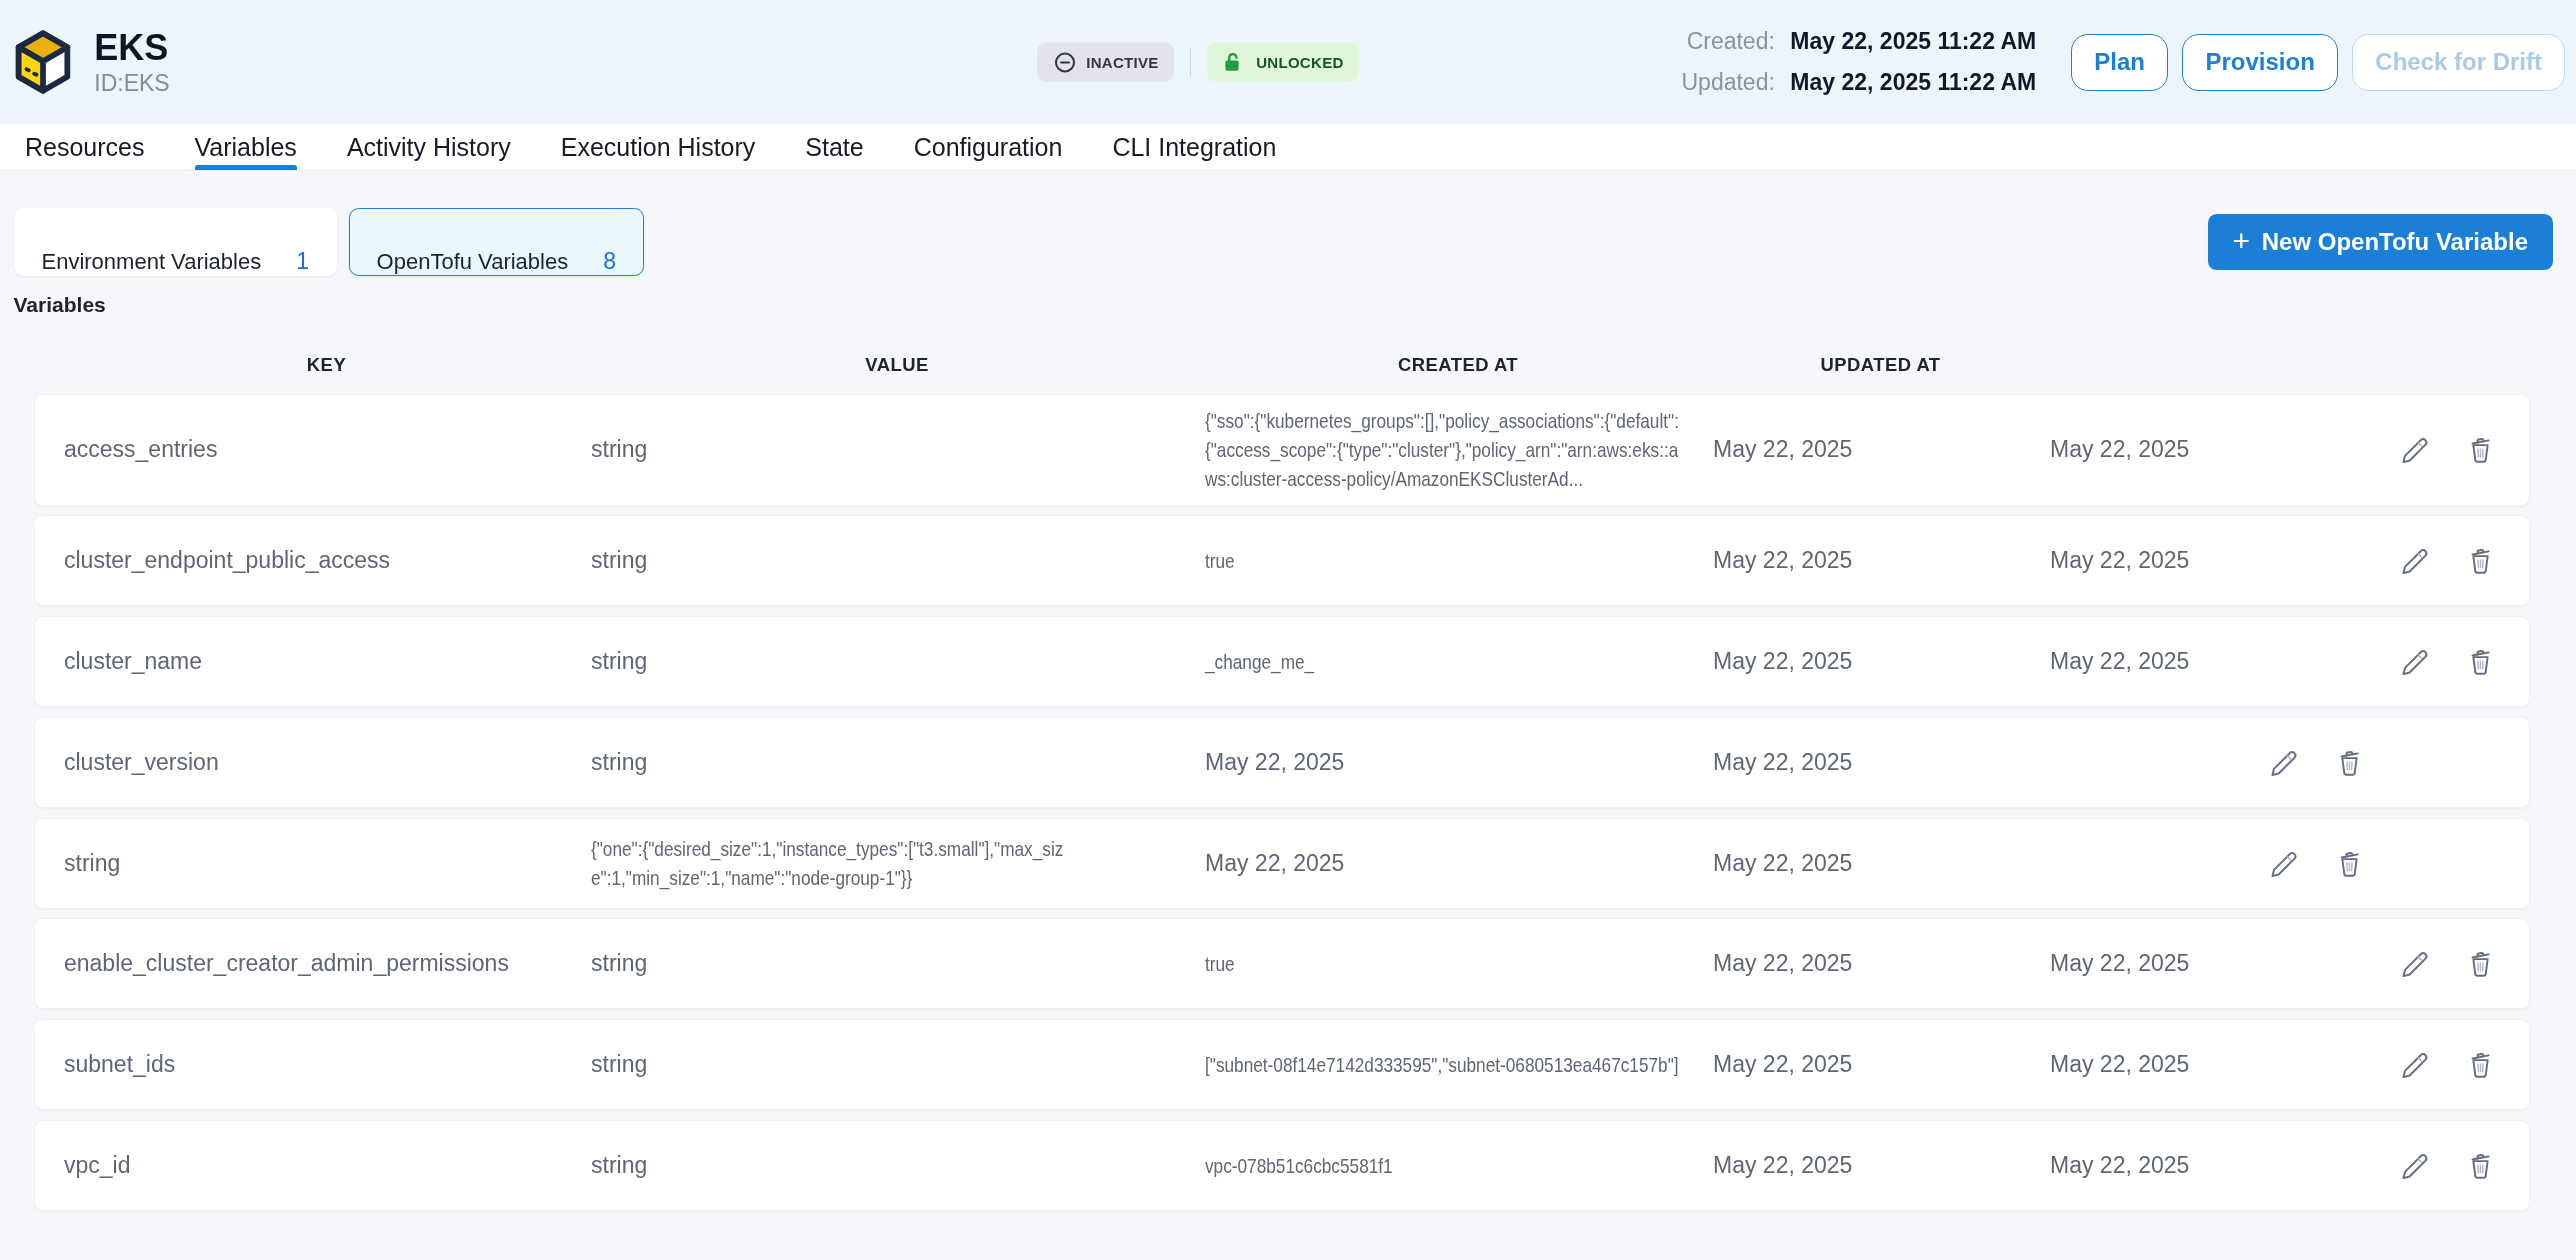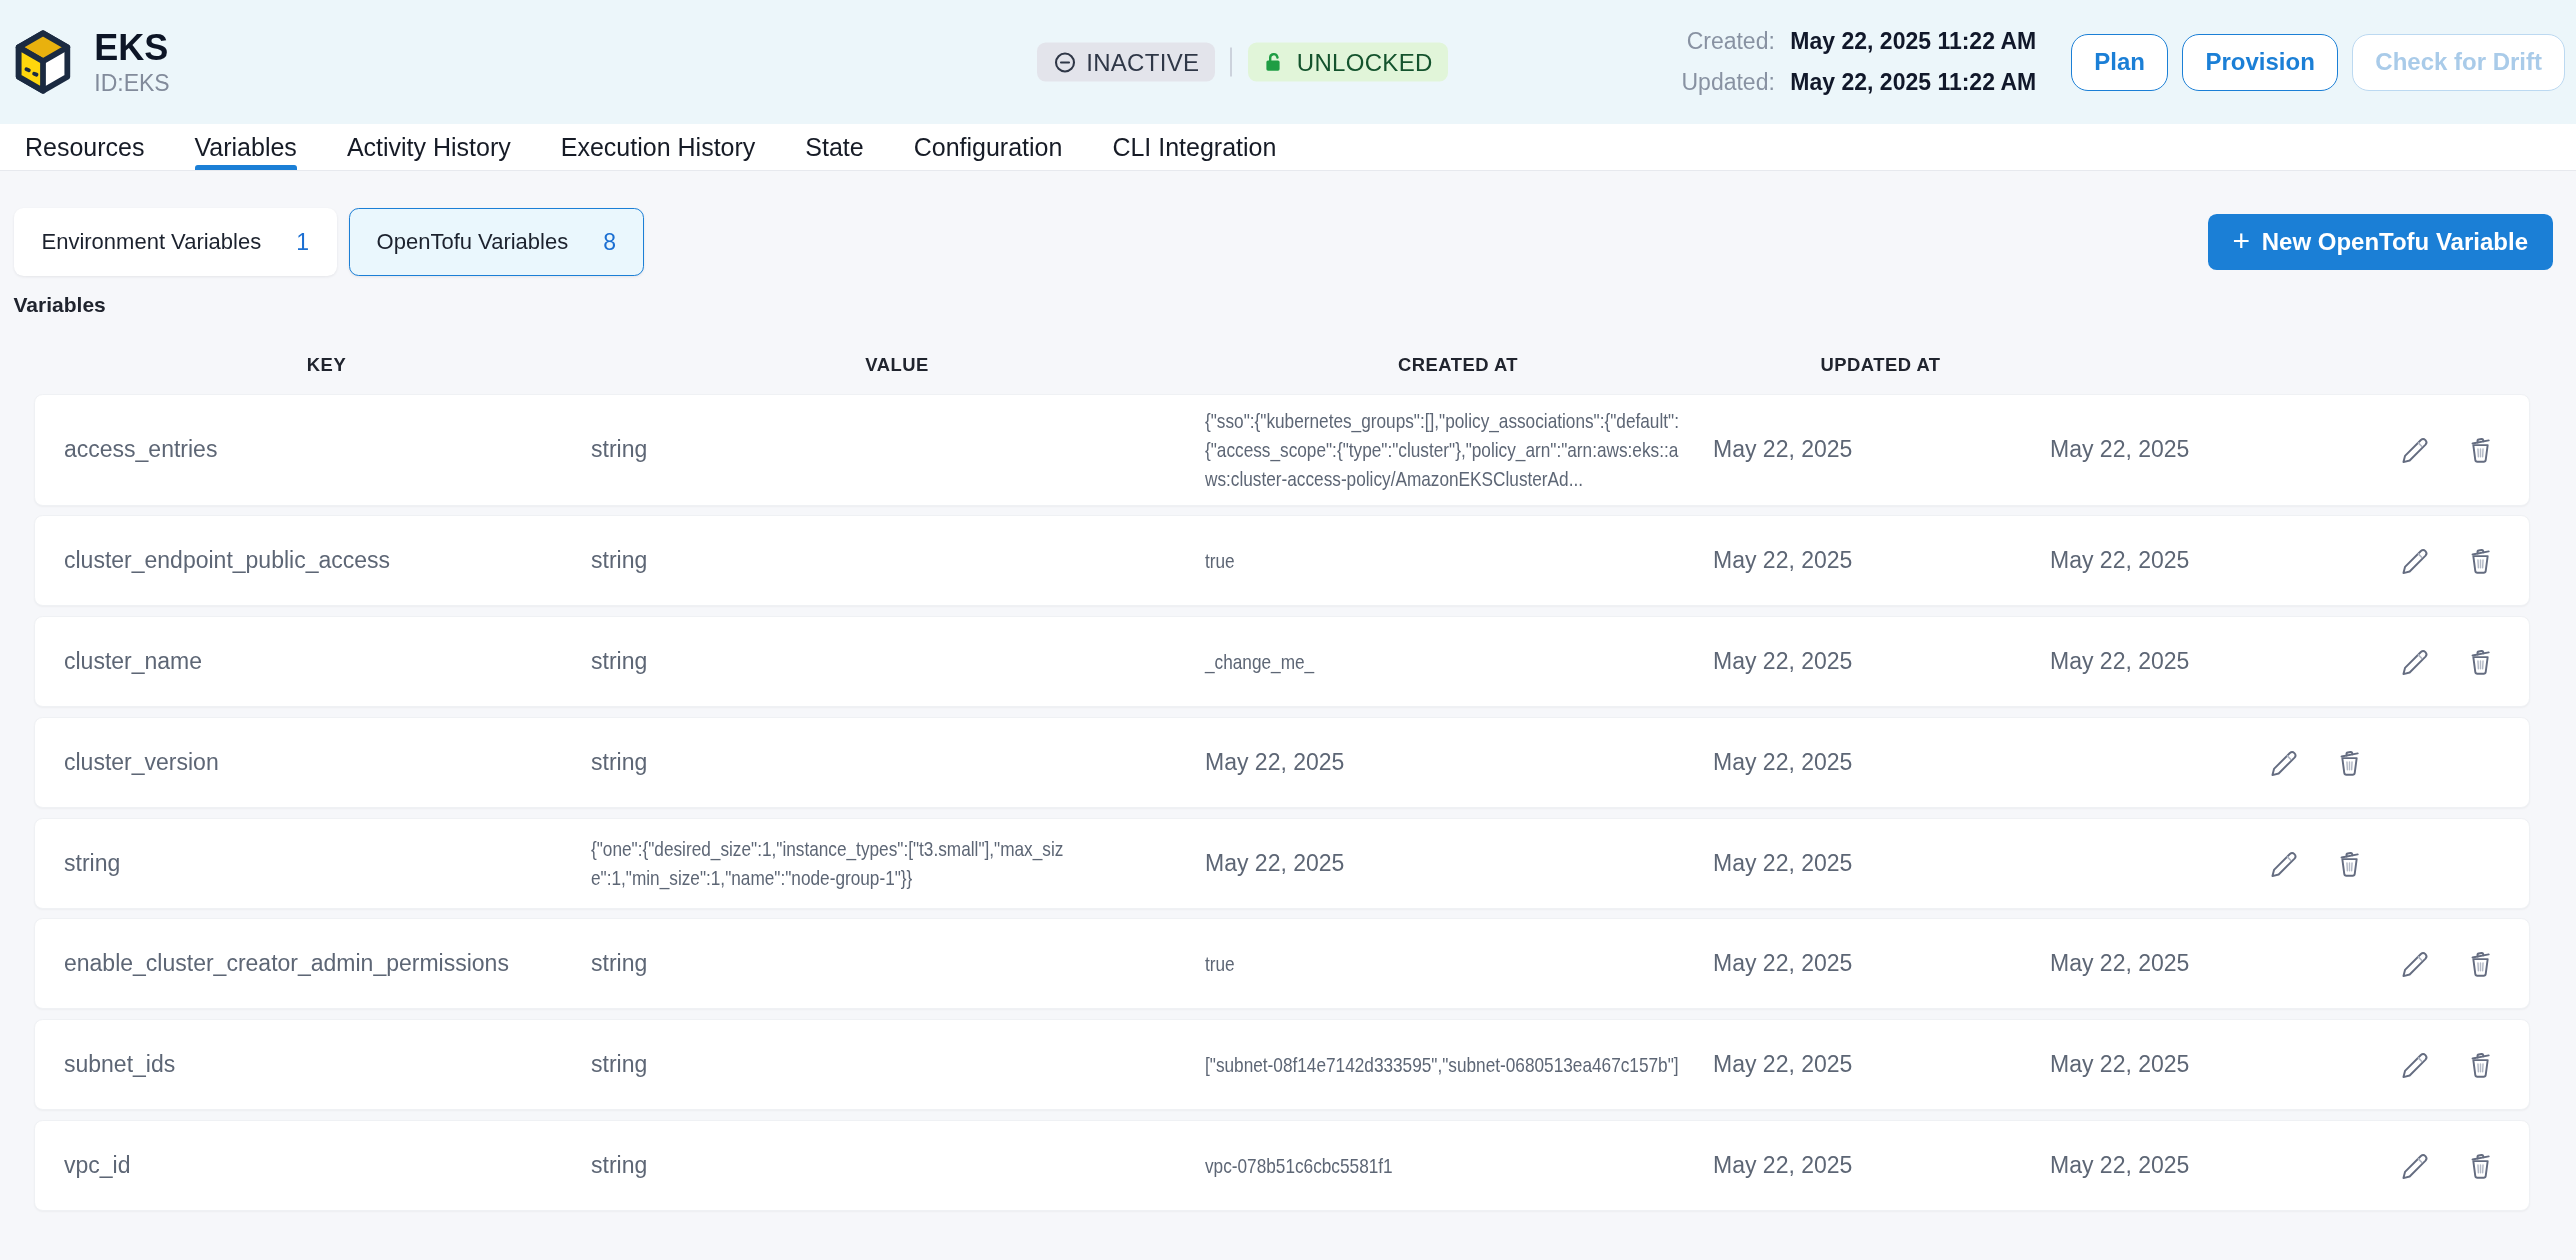--- a/index.html
+++ b/index.html
@@ -23,21 +23,21 @@
   .title-block h1 { font-size: 36px; font-weight: 700; color: #0d1526; line-height: 41px; }
   .env-id { font-size: 23px; color: #828b9b; margin-top: 1.9px; }
 
   .badges {
     position: absolute; left: 1037px; top: 50%; transform: translateY(-50%);
     display: flex; align-items: center; gap: 15.5px;
   }
   .badge {
     display: flex; align-items: center; gap: 9.7px;
     height: 39px; padding: 0 15.5px; border-radius: 8.7px;
-    font-size: 24px; font-weight: 400; letter-spacing: 0.3px;
+    font-size: 15px; font-weight: 700; letter-spacing: 0.3px;
   }
   .badge-inactive { background: #e3e4eb; color: #2f3747; }
   .badge-unlocked { background: #e1f5d9; color: #14532d; }
   .badge svg { width: 24px; height: 24px; }
   .badge-divider { width: 1.9px; height: 29px; background: #ccd2dc; }
 
   .header-meta {
     margin-left: auto;
     display: grid; grid-template-columns: auto auto;
     column-gap: 15.5px; row-gap: 13.5px; align-items: center;
@@ -73,21 +73,21 @@
 
   .toolbar-row {
     margin: 0 23px 0 13.5px;
     display: flex; align-items: center;
   }
   .subtabs { display: flex; gap: 11.6px; }
   .subtab {
     min-width: 259px; height: 68px; padding: 0 27px;
     background: #fff; border: 1.9px solid rgba(0,0,0,0);
     border-radius: 9.7px; box-shadow: 0 1px 2.9px rgba(20,24,34,.08);
-    display: flex; align-items: center; justify-content: space-between; gap: 35px;
+    display: flex; align-items: flex-end; justify-content: space-between; gap: 35px;
     font-size: 22px; color: #1c222e; cursor: pointer;
   }
   .subtab.active { background: #eaf7fd; border-color: #1b7fd6; }
   .subtab .count { color: #1b6fd2; font-size: 23px; }
   .spacer { flex: 1; }
   .btn-primary {
     background: #1b7fd6; color: #fff; border: none; cursor: pointer;
     font-family: inherit; font-size: 24px; font-weight: 700;
     height: 56px; padding: 0 25px; border-radius: 8.7px;
     display: flex; align-items: center; gap: 11.6px;

